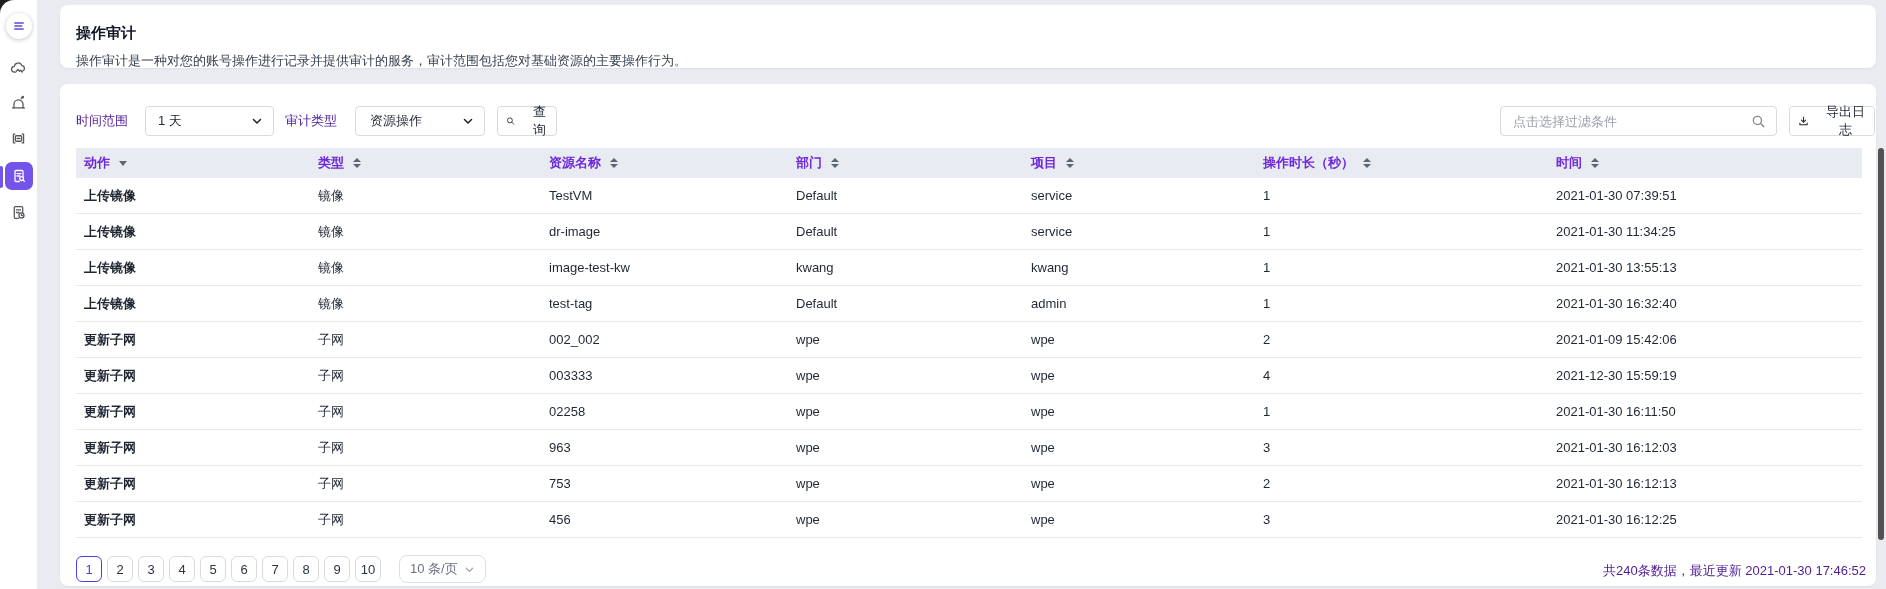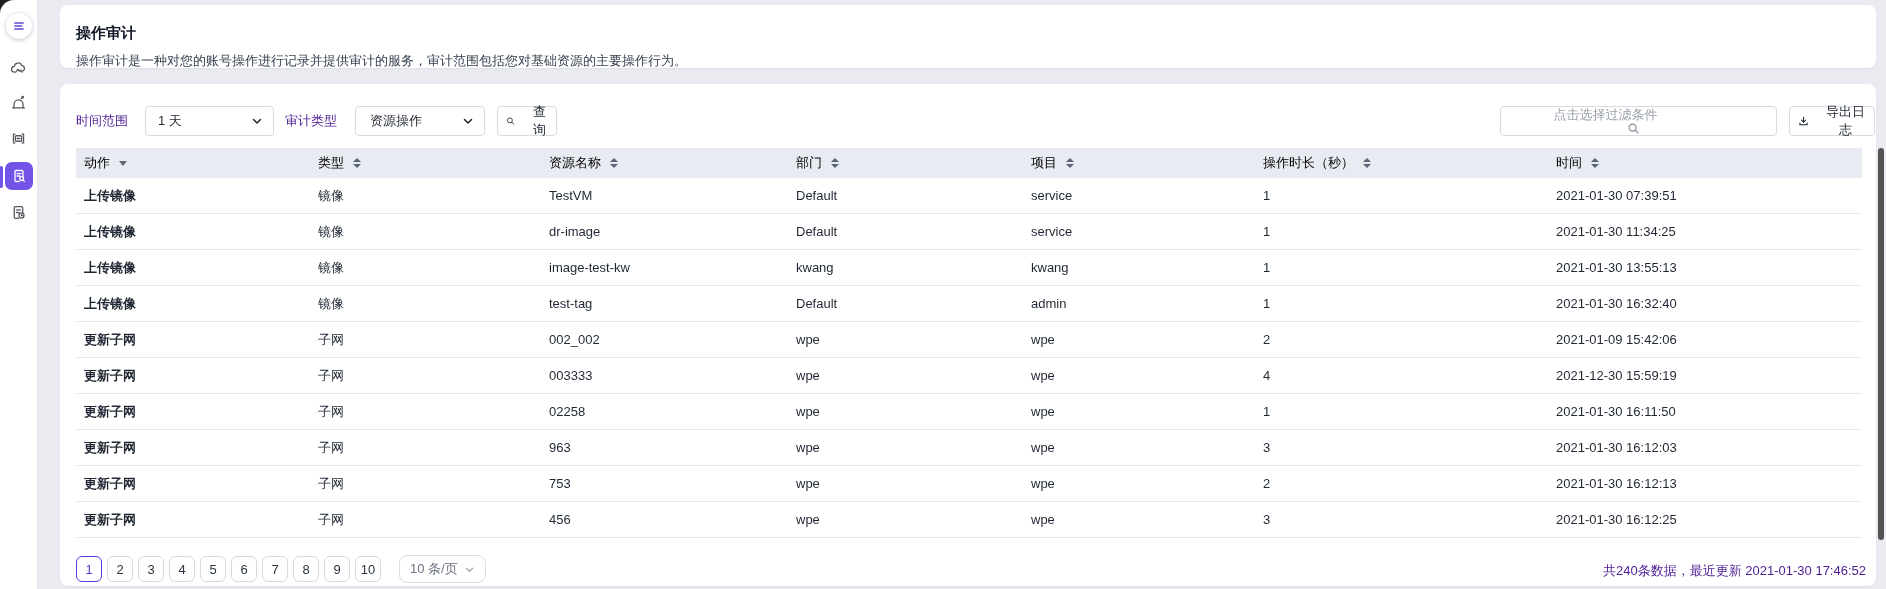--- a/index.html
+++ b/index.html
@@ -39,21 +39,21 @@
     font-size:13px;color:#1f2733;cursor:pointer;padding:0 8px;}
   .search-box{position:absolute;top:0;height:30px;box-sizing:border-box;border:1px solid #d8dade;border-radius:4px;
     background:#fff;display:flex;align-items:center;}
   .search-box input{flex:1;border:0;outline:0;background:transparent;font-size:13px;color:#1f2733;
     padding:0 6px 0 12px;font-family:inherit;height:28px;}
   .search-box input::placeholder{color:#9aa0aa;}
   .search-box .mag{margin-right:10px;}
   
   .tablewrap{position:absolute;left:16px;top:64px;width:1786px;}
   table{border-collapse:collapse;table-layout:fixed;width:1786px;}
-  thead th{background:#e9ebf2;height:30px;padding:0;text-align:left;font-weight:400;font-size:13px;color:#000000;}
+  thead th{background:#e9ebf2;height:30px;padding:0;text-align:left;font-weight:700;font-size:13px;color:#6d28d9;}
   .th-inner{display:flex;align-items:center;gap:9px;padding-left:8px;cursor:pointer;}
   .sort{display:inline-flex;flex-direction:column;gap:2px;align-items:center;}
   .tri{display:block;width:0;height:0;border-left:4px solid transparent;border-right:4px solid transparent;}
   .tri.up{border-bottom:4.5px solid #5d6675;}
   .tri.down{border-top:4.5px solid #5d6675;}
   .tri.big{border-left-width:4.5px;border-right-width:4.5px;border-top-width:5.5px;}
   tbody td{height:35px;border-bottom:1px solid #e7e8ec;font-size:13px;color:#1f2733;padding:0 0 0 8px;
     white-space:nowrap;overflow:hidden;background:#fff;}
   td.c-bold{font-weight:700;}
   
@@ -168,21 +168,21 @@
       </div>
 
       <button class="btn" style="left:437px;width:60px;">
         <svg width="14" height="14" viewBox="0 0 14 14">
           <circle cx="6" cy="6" r="3.8" fill="none" stroke="#1f2733" stroke-width="1.3"></circle>
           <line x1="8.9" y1="8.9" x2="12" y2="12" stroke="#1f2733" stroke-width="1.3" stroke-linecap="round"></line>
         </svg>
         <span>查询</span>
       </button>
 
-      <div class="search-box" style="left:1440px;width:277px;flex-direction:column;">
+      <div class="search-box" style="left:1440px;width:277px;">
         <input type="text" placeholder="点击选择过滤条件" style="">
         <svg class="mag" width="15" height="15" viewBox="0 0 14 14">
           <circle cx="6" cy="6" r="3.8" fill="none" stroke="#868c96" stroke-width="1.3"></circle>
           <line x1="8.9" y1="8.9" x2="12" y2="12" stroke="#868c96" stroke-width="1.3" stroke-linecap="round"></line>
         </svg>
       </div>
 
       <button class="btn" style="left:1729px;width:86px;">
         <svg width="14" height="14" viewBox="0 0 14 14">
           <g stroke="#1f2733" stroke-width="1.3" fill="none" stroke-linecap="round" stroke-linejoin="round">

